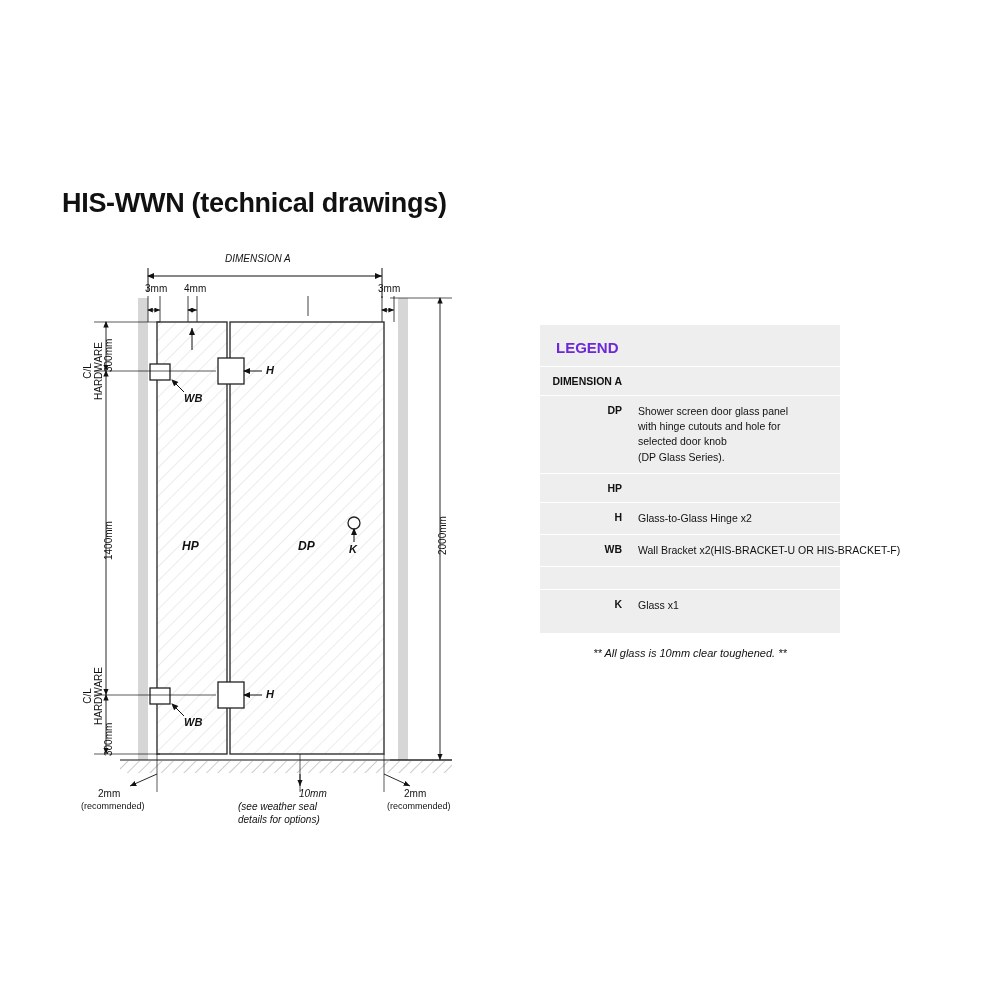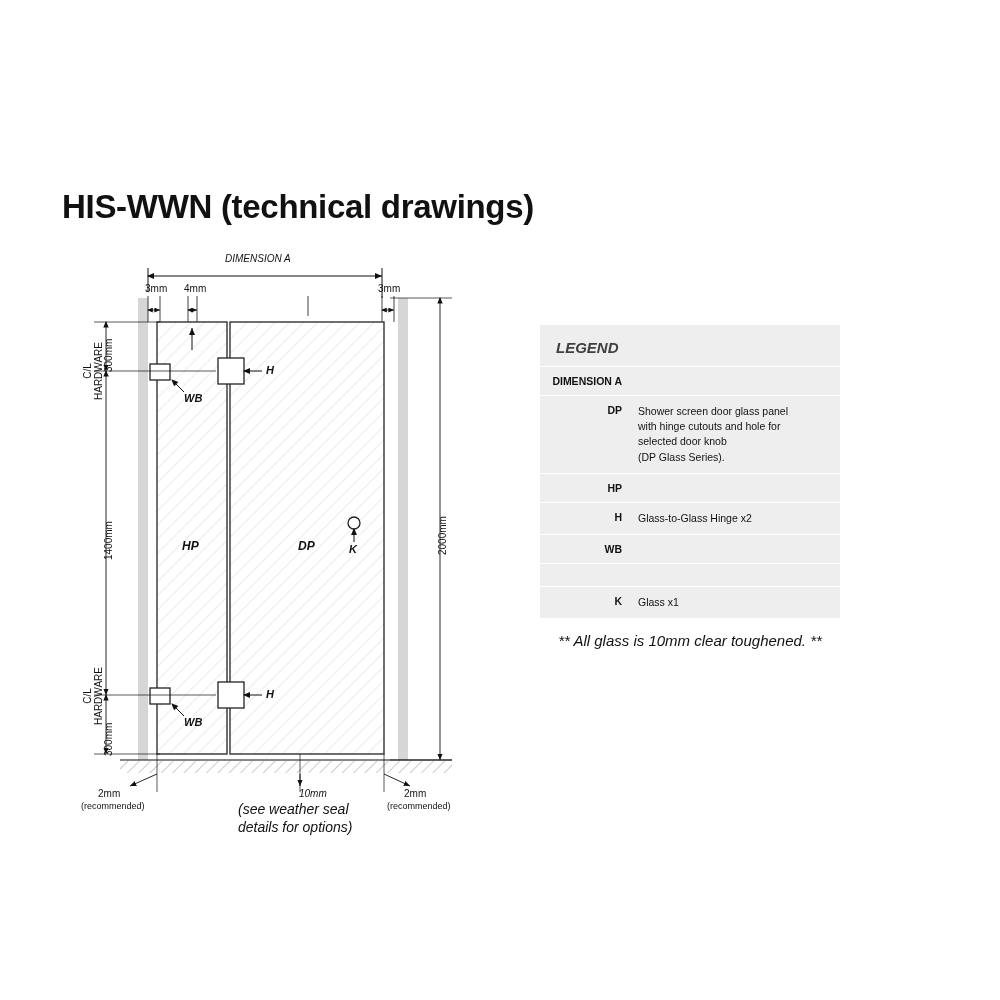--- a/index.html
+++ b/index.html
@@ -12,21 +12,21 @@
     height: 1000px;
     position: relative;
     font-family: "Liberation Sans", sans-serif;
     color: #111111;
     overflow: hidden;
   }
   #page-title {
     position: absolute;
     left: 62px;
     top: 188px;
-    font-size: 33px;
+    font-size: 27px;
     font-weight: bold;
     letter-spacing: -0.3px;
     color: #111;
     white-space: nowrap;
   }
 
   
   #drawing {
     position: absolute;
     left: 60px;
@@ -54,22 +54,21 @@
     left: 540px;
     top: 325px;
     width: 300px;
     background: #eeeeee;
     padding: 0;
   }
   #legend-title {
     font-size: 15px;
     font-weight: bold;
     padding: 14px 16px 10px 16px;
-    color: #404040;
-    font-style: italic;
+    color: #6d28d9;
   }
   .legend-row {
     display: flex;
     align-items: flex-start;
     border-top: 1px solid #ffffff;
     min-height: 26px;
   }
   .legend-key {
     width: 92px;
     flex: 0 0 92px;
@@ -83,26 +82,27 @@
   .legend-val {
     padding: 8px 6px 8px 6px;
     font-size: 10.5px;
     line-height: 1.45;
     color: #111;
     white-space: nowrap;
   }
   .legend-val.wrap { white-space: normal; }
   .legend-row.blank { min-height: 22px; }
   #legend-note {
-    font-size: 15px;
+    font-size: 11px;
     font-style: italic;
     text-align: center;
     padding: 14px 6px 12px 6px;
     background: #ffffff;
     color: #111;
+    margin-top: 11px;
   }
   #legend-foot {
     background: #ffffff;
   }
 </style>
 </head>
 <body>
 
 <div id="page-title">HIS-WWN (technical drawings)</div>
 
@@ -211,21 +211,21 @@
   <div class="lbl lbl-b" style="left:206px; top:124px; font-size:11px;">H</div>
   <div class="lbl lbl-b" style="left:206px; top:448px; font-size:11px;">H</div>
   <div class="lbl lbl-b" style="left:124px; top:152px; font-size:11px;">WB</div>
   <div class="lbl lbl-b" style="left:124px; top:476px; font-size:11px;">WB</div>
 
   
   <div class="lbl" style="left:38px; top:548px;">2mm</div>
   <div class="lbl" style="left:21px; top:561px; font-size:9px;">(recommended)</div>
 
   <div class="lbl lbl-i" style="left:239px; top:548px;">10mm</div>
-  <div class="lbl lbl-i" style="left:178px; top:561px; font-size:14px; line-height:1.25;">(see weather seal<br>details for options)</div>
+  <div class="lbl lbl-i" style="left:178px; top:561px; font-size:10px; line-height:1.25;">(see weather seal<br>details for options)</div>
 
   <div class="lbl" style="left:344px; top:548px;">2mm</div>
   <div class="lbl" style="left:327px; top:561px; font-size:9px;">(recommended)</div>
 </div>
 
 <div id="legend">
   <div id="legend-title">LEGEND</div>
 
   <div class="legend-row">
     <div class="legend-key">DIMENSION A</div>
@@ -240,20 +240,21 @@
     <div class="legend-key">HP</div>
   </div>
 
   <div class="legend-row">
     <div class="legend-key">H</div>
     <div class="legend-val">Glass-to-Glass Hinge x2</div>
   </div>
 
   <div class="legend-row">
     <div class="legend-key">WB</div>
+    <div class="legend-val">Wall Bracket x2(HIS-BRACKET-U OR HIS-BRACKET-F)</div>
   </div>
 
   <div class="legend-row blank">
     <div class="legend-key"></div>
     <div class="legend-val"></div>
   </div>
 
   <div class="legend-row">
     <div class="legend-key">K</div>
     <div class="legend-val">Glass x1</div>

